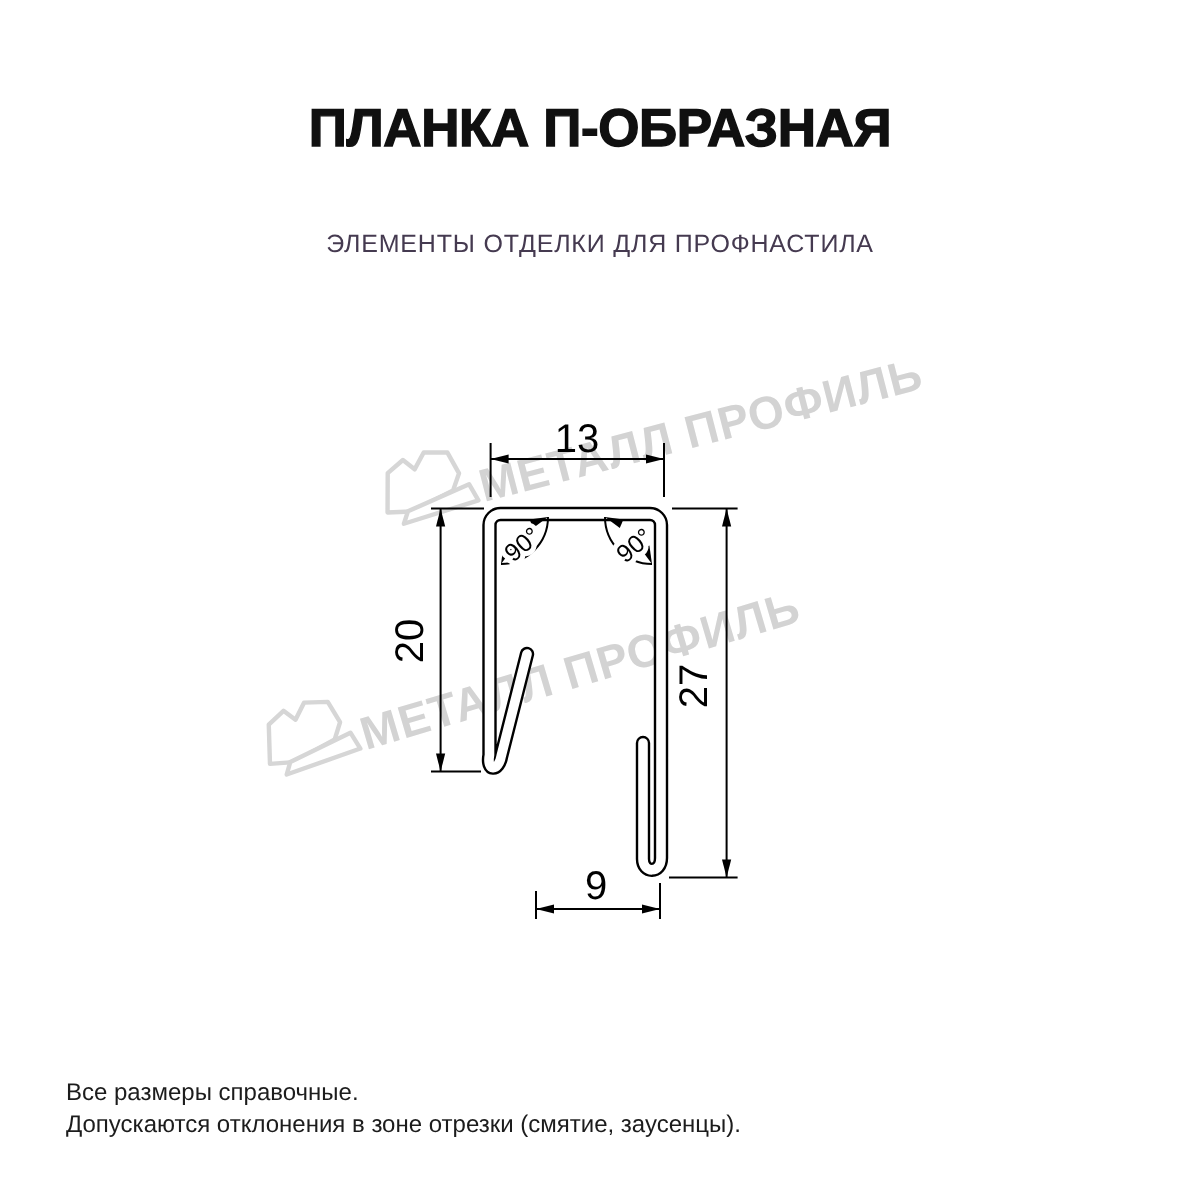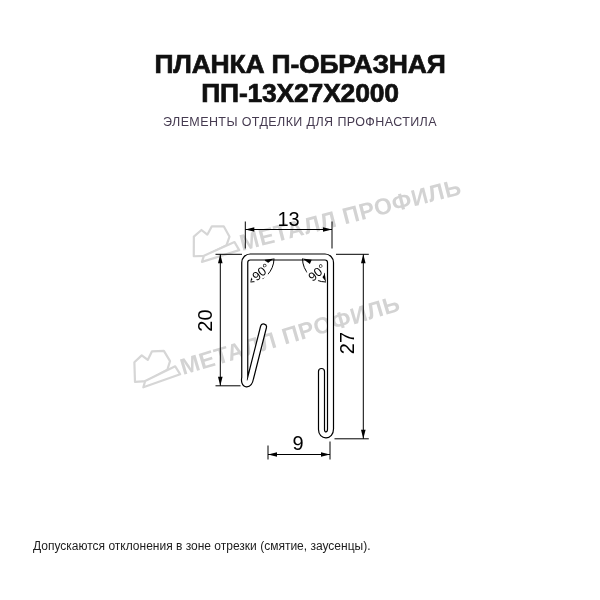--- a/index.html
+++ b/index.html
@@ -28,21 +28,20 @@
   .dimline{stroke:#000000;stroke-width:1;fill:none;}
   .arrow{fill:#000000;stroke:none;}
 </style>
 </head>
 <body>
 
 <div class="stage">
 
   <div class="title-block">
     <div>ПЛАНКА П-ОБРАЗНАЯ</div>
-    <div>ПП-13Х27Х2000</div>
   </div>
 
   <div class="subtitle">ЭЛЕМЕНТЫ ОТДЕЛКИ ДЛЯ ПРОФНАСТИЛА</div>
 
   <svg class="drawing-svg" width="600" height="600" viewBox="0 0 600 600">
 
     <defs>
       <g id="mp-logo">
         <path d="M2,29 L7,10 L16,5.5 L20.5,11.5 L27,4.5 L38.5,7.5 L41.5,19 L36.5,26.5 L13.5,31.5 Z" fill="#ffffff" stroke="#d6d6d6" stroke-width="2.2" stroke-linejoin="round"></path>
         <path d="M12,31 L45,25.5 L47.5,34.5 L8.5,36.5 Z" fill="#ffffff" stroke="#d6d6d6" stroke-width="2.2" stroke-linejoin="round"></path>
@@ -122,16 +121,17 @@
       <polygon class="arrow" points="302.5,258.5 311.7,259.8 309.9,264.0"></polygon>
       <polygon class="arrow" points="326,282 320.5,274.6 324.7,272.8"></polygon>
       <g transform="translate(317,272.5) rotate(-40)">
         <text class="angle-text" x="0" y="4.5" text-anchor="middle">90°</text>
       </g>
     </g>
 
   </svg>
 
   <div class="footer-notes">
+    <div>Все размеры справочные.</div>
     <div>Допускаются отклонения в зоне отрезки (смятие, заусенцы).</div>
   </div>
 
 </div>
 
 </body></html>

